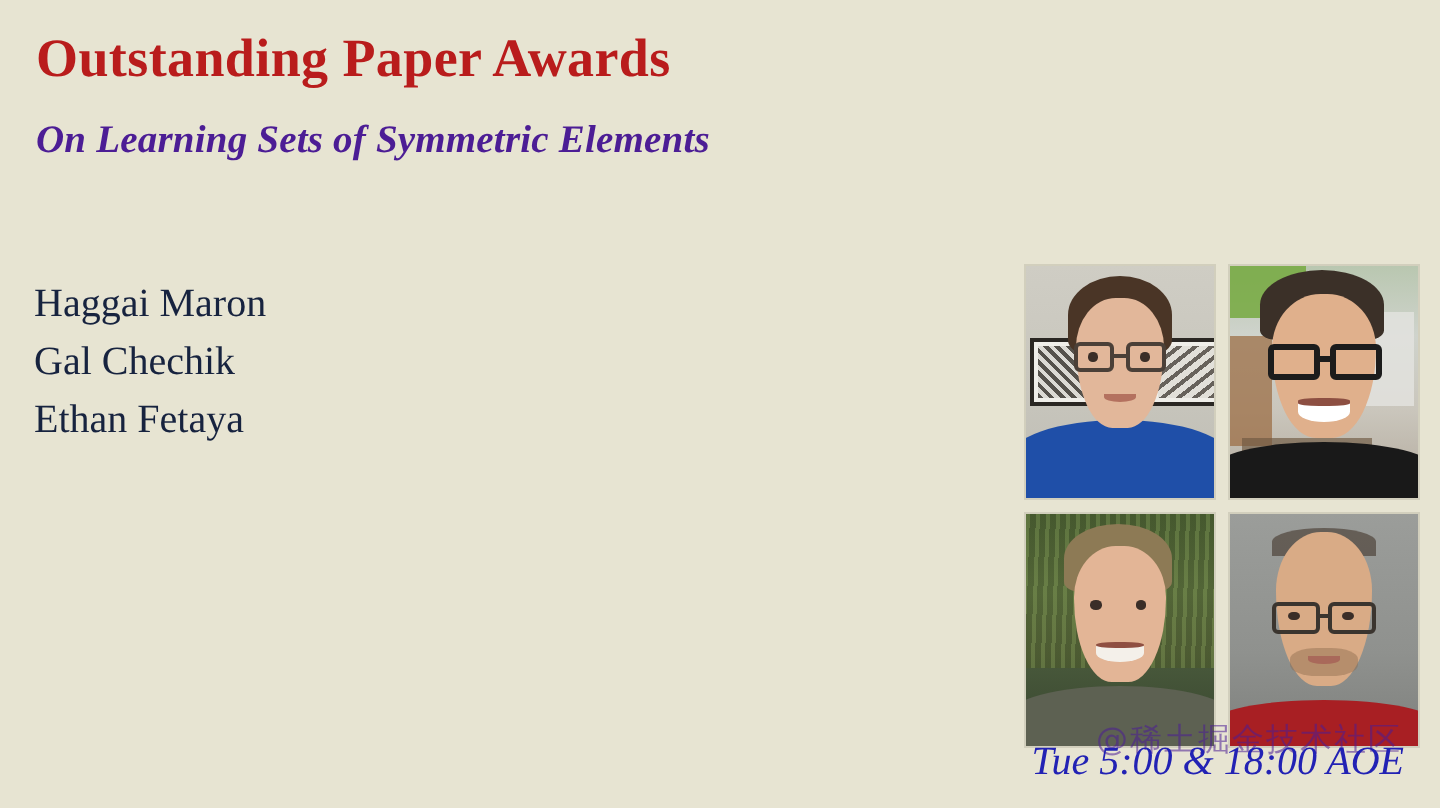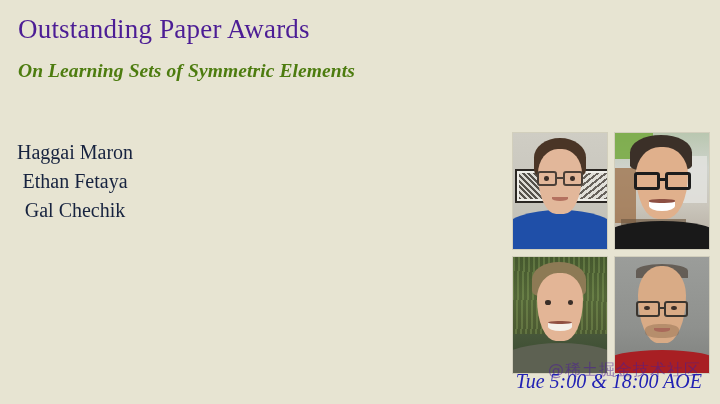--- a/index.html
+++ b/index.html
@@ -7,33 +7,33 @@
     width:720px;height:404px;overflow:hidden;
     background:#e7e4d2;
     font-family:"Liberation Serif","DejaVu Serif",serif;
     position:relative;
   }
   #slide{position:relative;width:720px;height:404px;background:#e7e4d2;overflow:hidden;}
 
   
   #title{
     position:absolute;left:18px;top:14px;
-    font-size:27px;font-weight:normal;letter-spacing:.2px;
-    color:#4c1d95;white-space:nowrap;
+    font-size:27px;font-weight:bold;letter-spacing:.2px;
+    color:#b91c1c;white-space:nowrap;
   }
   #subtitle{
     position:absolute;left:18px;top:60px;
     font-size:19.5px;font-weight:bold;font-style:italic;letter-spacing:.1px;
-    color:#4d7c0f;white-space:nowrap;
+    color:#4c1d95;white-space:nowrap;
   }
   #authors{
     position:absolute;left:17px;top:138px;
   }
   .author{
-    font-size:20px;color:#17233f;line-height:29px;white-space:nowrap;text-align:center;
+    font-size:20px;color:#17233f;line-height:29px;white-space:nowrap;
   }
   #timeline{
     position:absolute;left:0;top:370px;width:702px;text-align:right;
     font-size:20px;font-style:italic;color:#2222b4;white-space:nowrap;
   }
 
   
   #watermark{
     position:absolute;left:548px;top:360px;
     font-size:16px;color:#4c1d95;opacity:.55;
@@ -101,22 +101,22 @@
 <body>
 
 <div id="slide">
 
   <div id="title">Outstanding Paper Awards</div>
 
   <div id="subtitle">On Learning Sets of Symmetric Elements</div>
 
   <div id="authors">
     <div class="author">Haggai Maron</div>
+    <div class="author">Gal Chechik</div>
     <div class="author">Ethan Fetaya</div>
-    <div class="author">Gal Chechik</div>
   </div>
 
   <div id="photos">
 
     <div class="photo p0">
       <div class="inner">
         <div class="bg1"></div>
         <div class="frame1">
             <div class="art"></div>
           </div>

